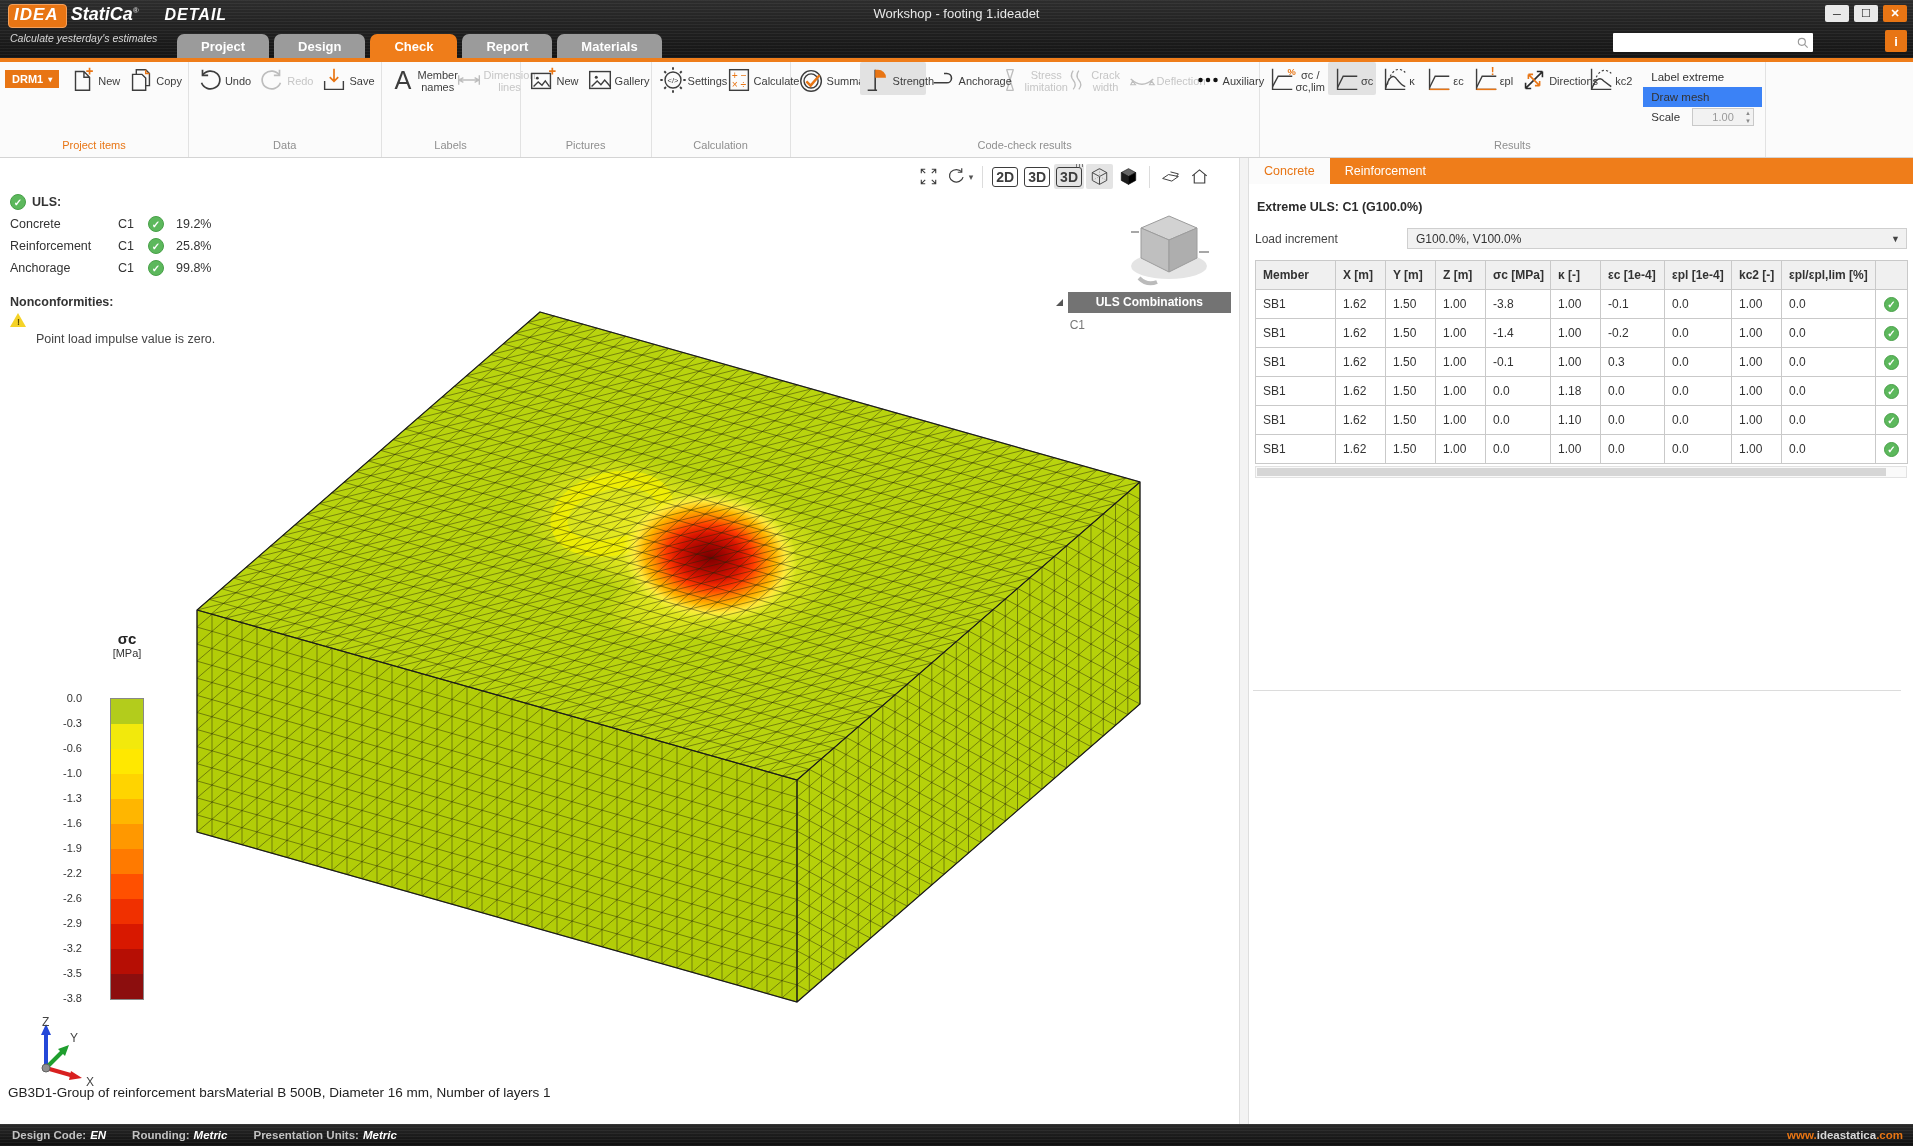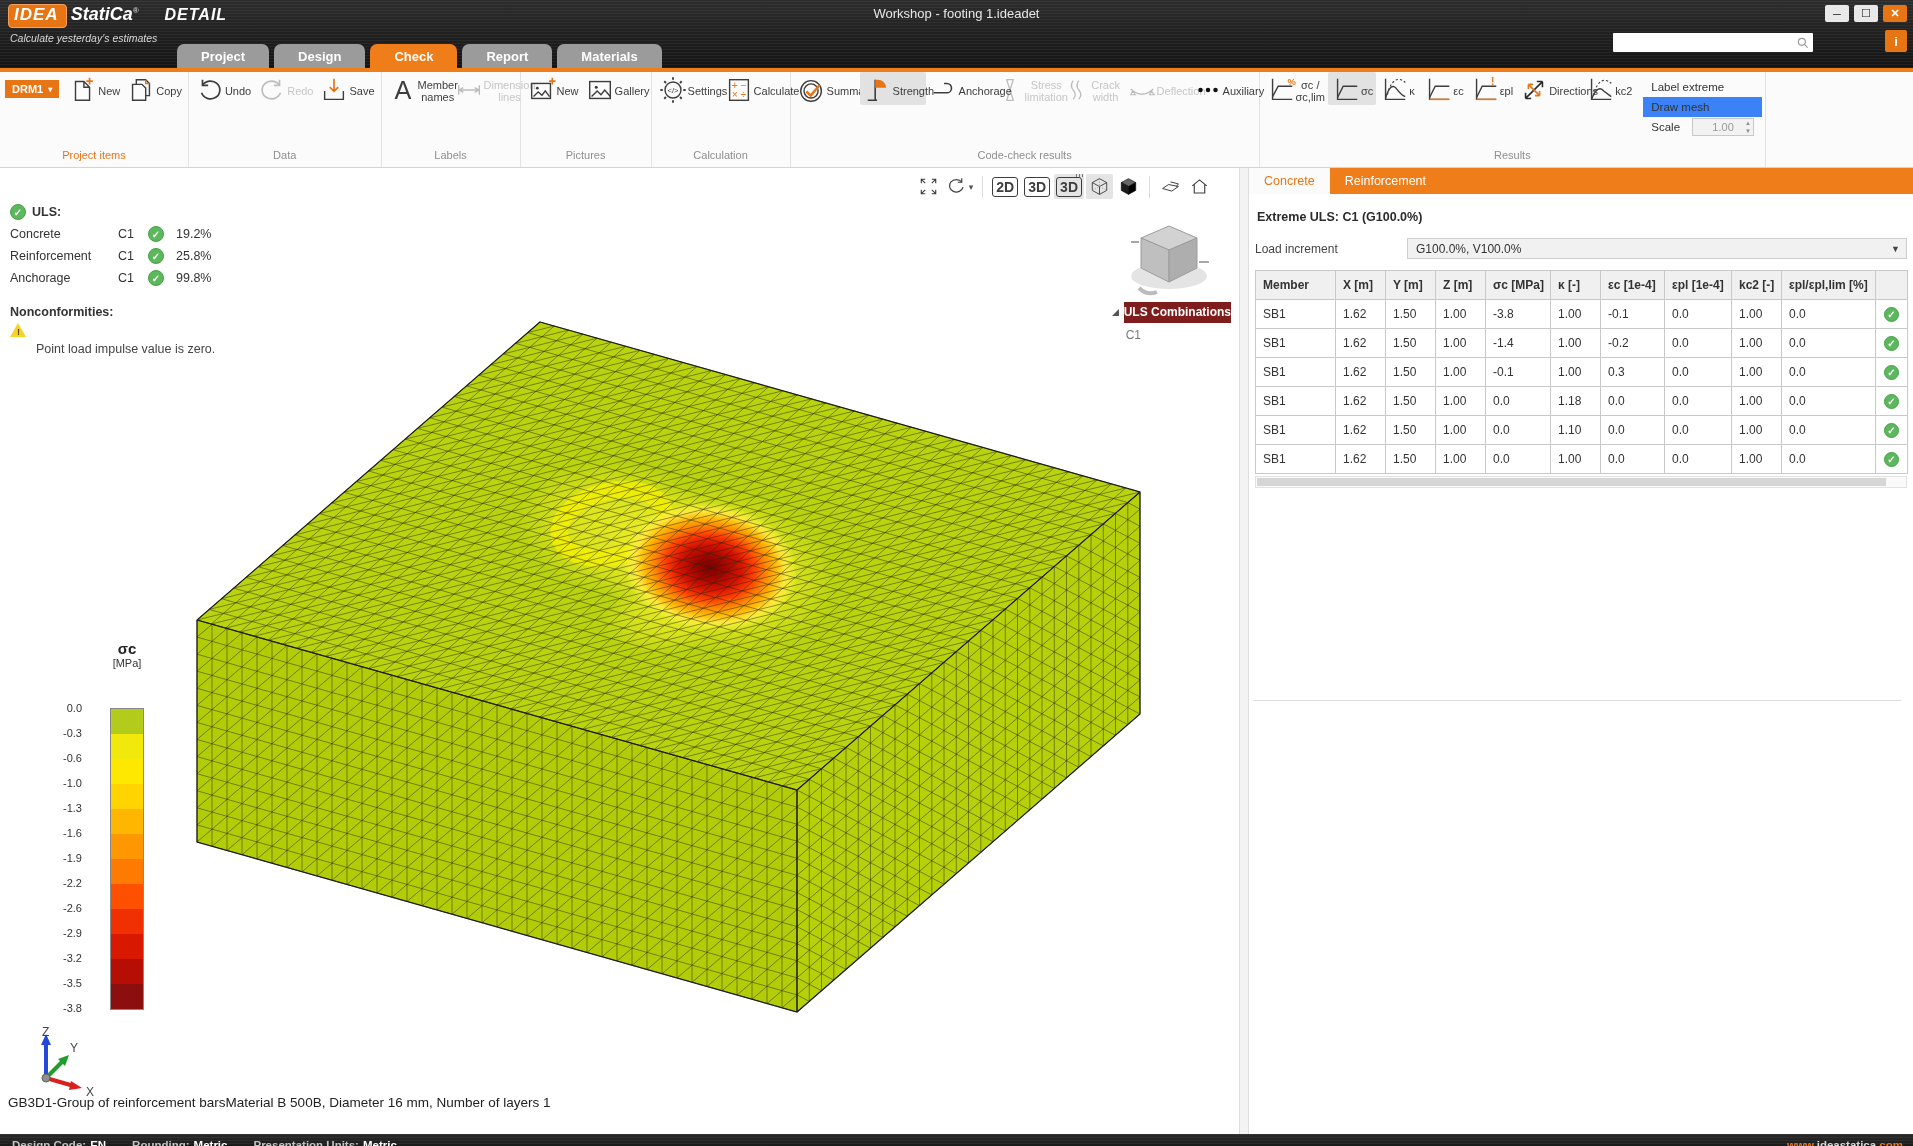--- a/index.html
+++ b/index.html
@@ -1,21 +1,21 @@
 <!DOCTYPE html>
 <html><head>
 <meta charset="utf-8">
 <style>
   * { margin:0; padding:0; box-sizing:border-box; }
   html,body { width:1913px; height:1146px; overflow:hidden; background:#fff;
     font-family:"Liberation Sans", sans-serif; }
   #app { position:relative; width:1913px; height:1146px; }
 
   
-  .header { position:relative; height:68px;
+  .header { position:relative; height:58px;
     background:#1b1b1b;
     background-image:repeating-linear-gradient(0deg, rgba(255,255,255,.05) 0 1px, transparent 1px 3px),
       linear-gradient(180deg,#2d2d2d,#141414);text-decoration:underline; }
   .logo-wrap { position:absolute; left:8px; top:4px; display:flex; align-items:baseline; }
   .logo-box { background:#e87514; color:#fff; font-style:italic; font-weight:bold;
     font-size:17px; padding:0 7px 2px 5px; border-radius:4px; letter-spacing:1px; border:1px solid #f5a05a; }
   .logo-statica { color:#fff; font-style:italic; font-weight:bold; font-size:18px; margin-left:4px; }
   .logo-reg { color:#ccc; font-size:8px; vertical-align:super; }
   .product-name { color:#fff; font-style:italic; font-weight:bold; font-size:16px; margin-left:26px; letter-spacing:1px; }
   .tagline { position:absolute; left:10px; top:32px; color:#d8d8d8; font-style:italic; font-size:10.5px; }
@@ -90,21 +90,21 @@
   .warn .tri { width:0; height:0; border-left:8px solid transparent; border-right:8px solid transparent;
     border-bottom:14px solid #f5d327; }
   .warn .ex { position:absolute; left:0; right:0; bottom:1px; text-align:center; font-size:9px; font-weight:bold; color:#5d4d00; }
   .nonconf-msg { margin:4px 0 0 26px; color:#444; }
 
   
   .navcube { position:absolute; right:18px; top:50px; z-index:4; }
   .tree { position:absolute; right:8px; top:134px; z-index:4; text-align:left; }
   .tree-sel { display:flex; align-items:center; gap:5px; }
   .tree-exp { width:0; height:0; border-bottom:7px solid #555; border-left:7px solid transparent; }
-  .tree-label { background:#7f1d1d; color:#fff; font-weight:bold; font-size:12px; padding:3px 0 4px; }
+  .tree-label { background:#737373; color:#fff; font-weight:bold; font-size:12px; padding:3px 28px 4px; }
   .tree-child { color:#777; font-size:12px; margin:5px 0 0 14px; }
 
   
   .legend { position:absolute; left:52px; top:472px; z-index:4; }
   .legend .ttl { font-weight:bold; font-size:15px; color:#222; margin-left:58px; width:34px; text-align:center; }
   .legend .unit { font-size:11px; color:#333; margin-left:58px; width:34px; text-align:center; }
   .legend .bands { position:absolute; left:58px; top:68px; width:34px; border:1px solid #888; }
   .legend .band { width:100%; height:25px; }
   .legend .tick { position:absolute; right:62px; width:50px; text-align:right; font-size:11px; color:#333; }
 
@@ -134,21 +134,21 @@
   .hscroll .thumb { width:97%; height:8px; background:#d6d6d6; }
   .panel-divider { position:absolute; left:4px; width:648px; top:490px; border-top:1px solid #dcdcdc; }
 
   
   .statusbar { height:22px; background:#161616;
     background-image:repeating-linear-gradient(0deg, rgba(255,255,255,.05) 0 1px, transparent 1px 3px),
       linear-gradient(180deg,#2a2a2a,#0e0e0e);
     display:flex; align-items:center; position:relative; font-size:11.5px; }
   .sb-item { margin-left:26px; color:#c2c2c2; font-weight:bold; }
   .sb-item:first-child { margin-left:12px; }
-  .sb-item b { color:#fff; margin-left:4px; }
+  .sb-item b { color:#fff; margin-left:4px;font-style:italic; }
   .website { position:absolute; right:10px; }
   .website .org { color:#e87514; font-weight:bold; }
   .website .host { color:#d8d8d8; font-weight:bold; }
 </style>
 </head>
 <body>
 
 <svg width="0" height="0" style="position:absolute" aria-hidden="true">
   <defs>
     <symbol id="i-doc-plus" viewBox="0 0 32 32">

